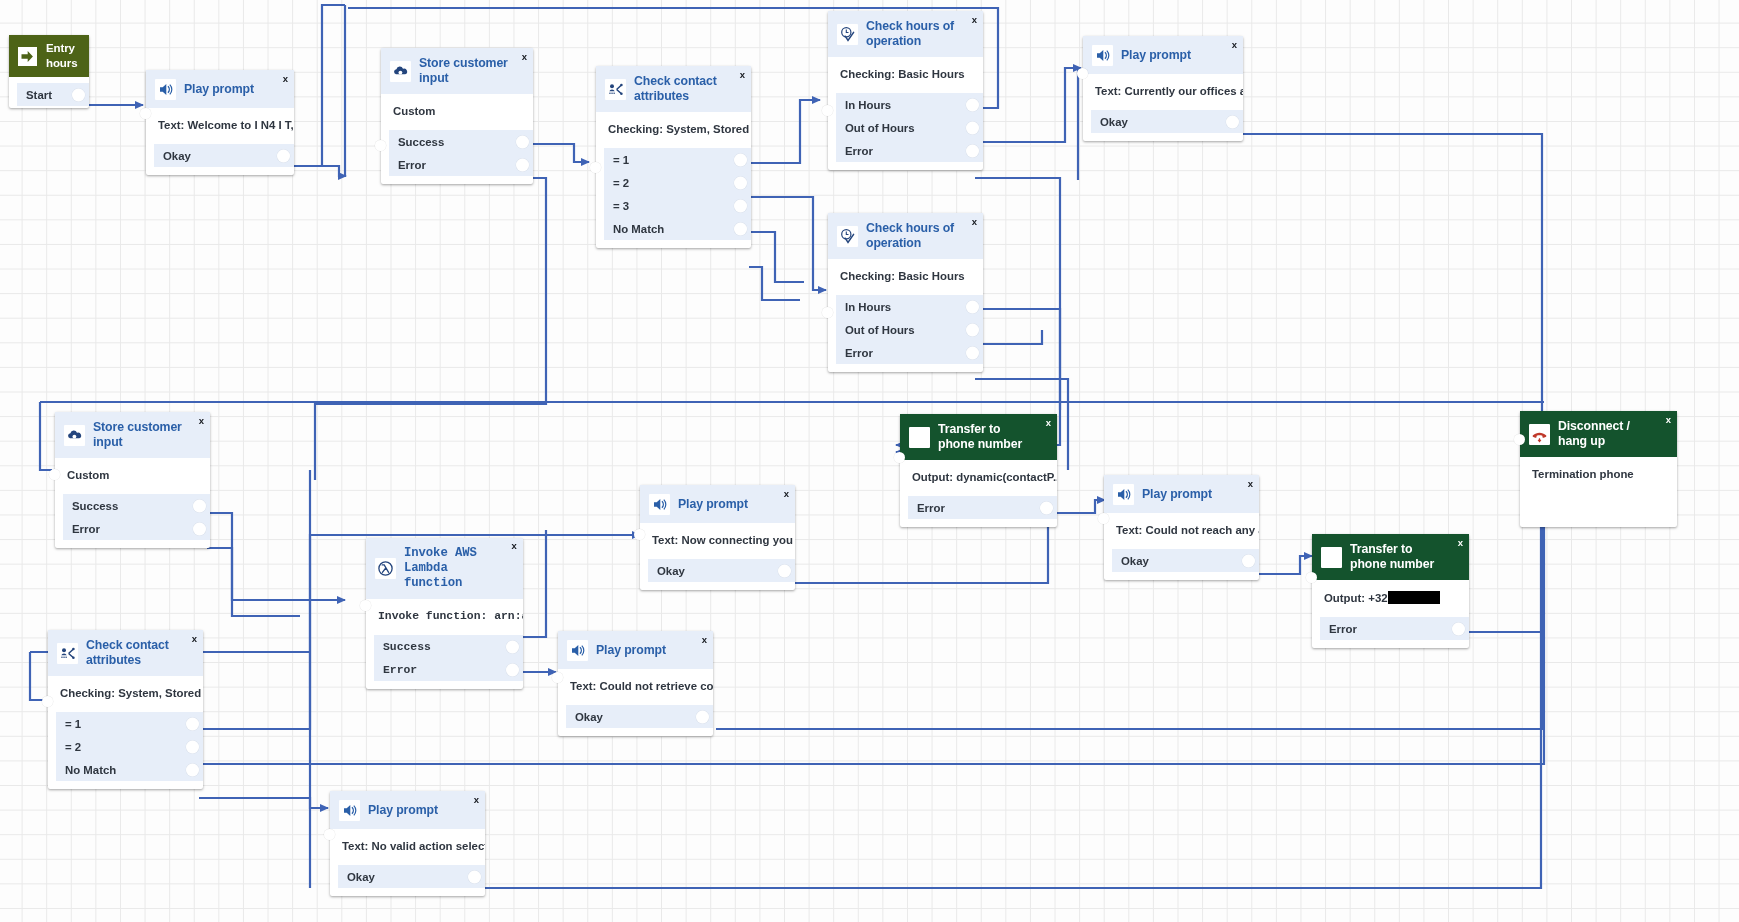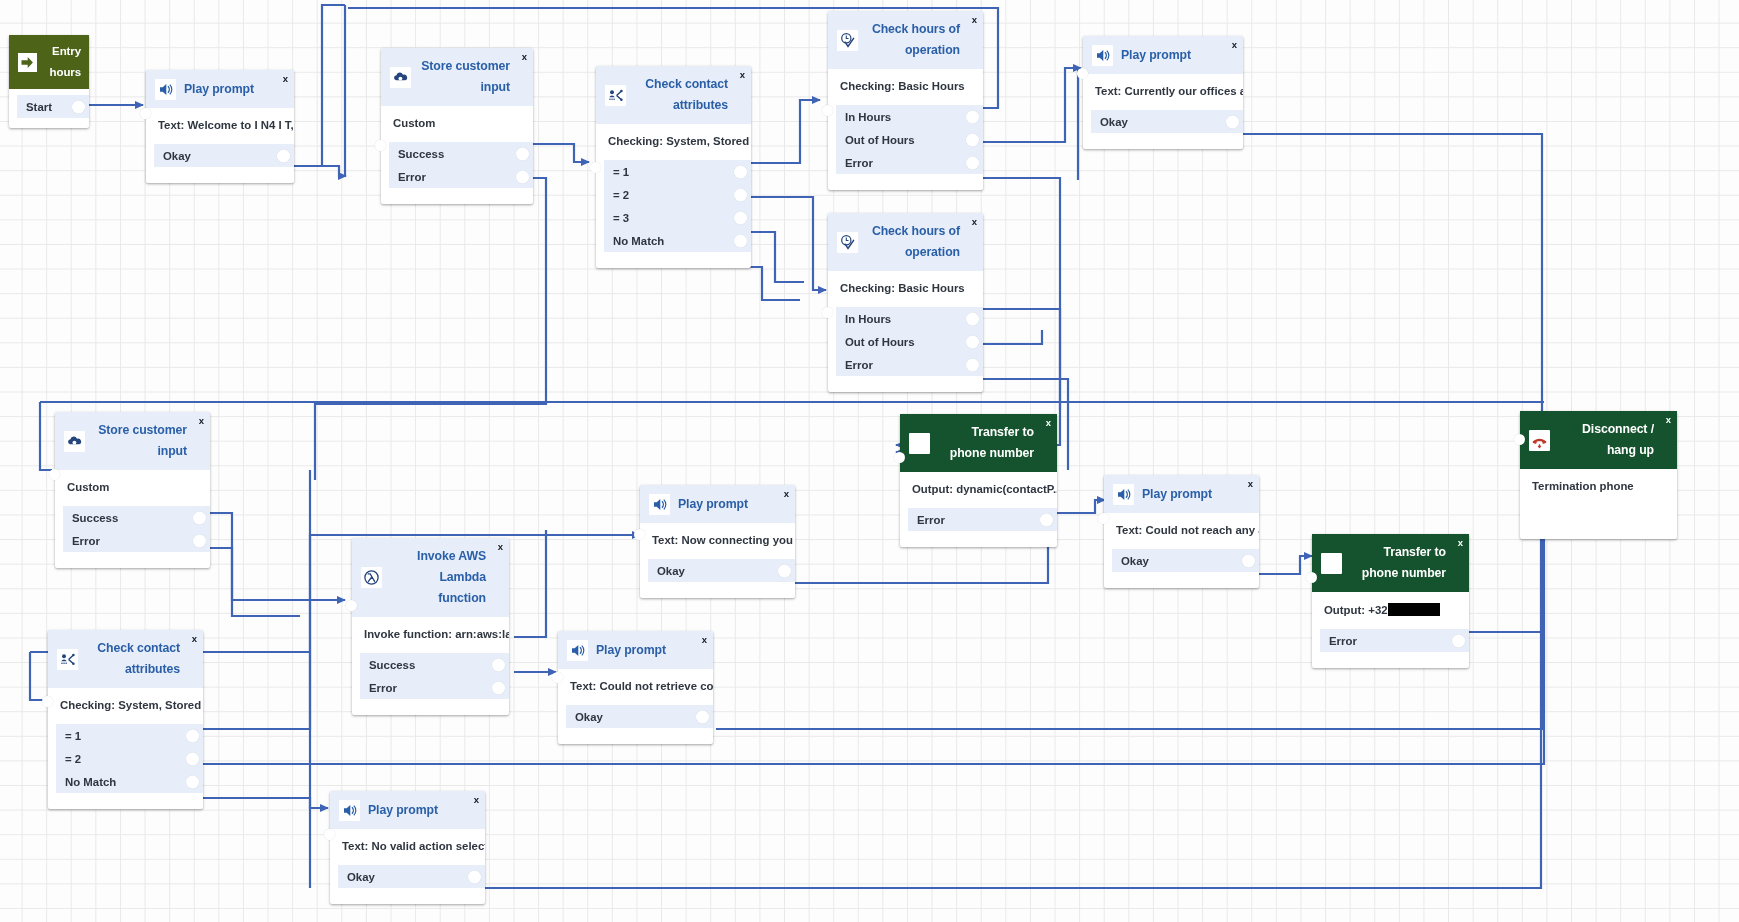--- a/index.html
+++ b/index.html
@@ -43,24 +43,23 @@
     background: #e7eef9;
     position: relative;
     min-height: 38px;
   }
   .node.dark .node-head { background: #14532d; }
   .node.green .node-head { background: #4d6317; }
   .node-title {
     font-size: 12.3px;
     font-weight: bold;
     color: #2a5fa8;
-    line-height: 21px;
+    line-height: 15px;
     letter-spacing: -0.1px;
     padding-right: 14px;
-    text-align: right;
   }
   .node.dark .node-title, .node.green .node-title { color: #ffffff; }
   .node-icon {
     width: 21px; height: 21px;
     background: #ffffff;
     border-radius: 1px;
     display: flex; align-items: center; justify-content: center;
     flex: 0 0 21px;
   }
   .node.green .node-icon { background: transparent; }
@@ -75,21 +74,21 @@
   }
   .node.dark .node-close, .node.green .node-close { color: #ffffff; }
   .node-desc {
     font-size: 11.4px;
     font-weight: bold;
     color: #2f3640;
     padding: 11px 12px 13px 12px;
     white-space: nowrap;
     overflow: hidden;
   }
-  .node-ports { padding-bottom: 10px; }
+  .node-ports { padding-bottom: 2px; }
   .port {
     position: relative;
     background: #e7eef9;
     height: 23px;
     margin-bottom: 0;
     margin-left: 8px;
     margin-right: 0px;
     display: flex;
     align-items: center;
   }
@@ -466,21 +465,21 @@
         <span class="port-dot"></span>
       </div>
       <div class="port">
         <span class="port-label">No Match</span>
         <span class="port-dot"></span>
       </div>
     </div>
     <div class="node-spacer"></div>
   </div>
 
-  <div class="node" style="left:352px; top:538px; width:157px;">
+  <div class="node" style="left:366px; top:538px; width:157px;font-family:Liberation Mono, monospace;">
     <span class="in-dot" style="top:62px;"></span>
     <div class="node-head">
       <span class="node-icon">
         <svg class="ic" width="17" height="17" viewBox="0 0 17 17">
           <circle cx="8.5" cy="8.5" r="6.6" stroke="#24457d" stroke-width="1.3" fill="none"></circle>
           <path d="M5.2 4.9 h2 L11.6 12.3 M8.8 8 L5.4 12.3" stroke="#24457d" stroke-width="1.3" fill="none" stroke-linecap="round"></path>
         </svg>
       </span>
       <span class="node-title">Invoke AWS Lambda function</span>
       <span class="node-close">x</span>

